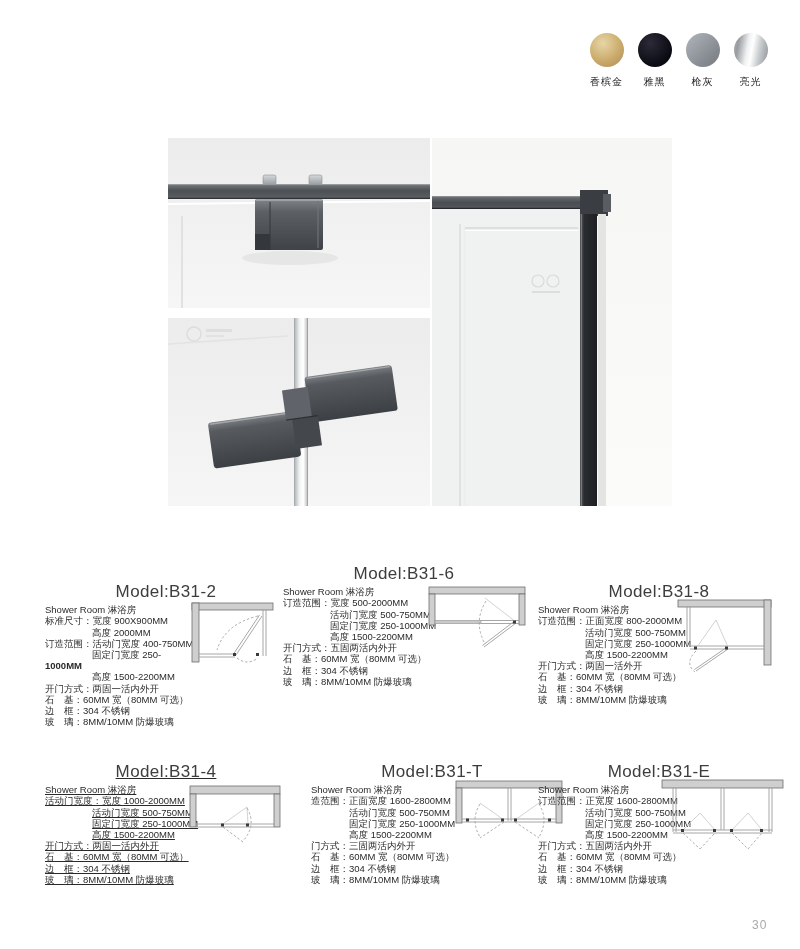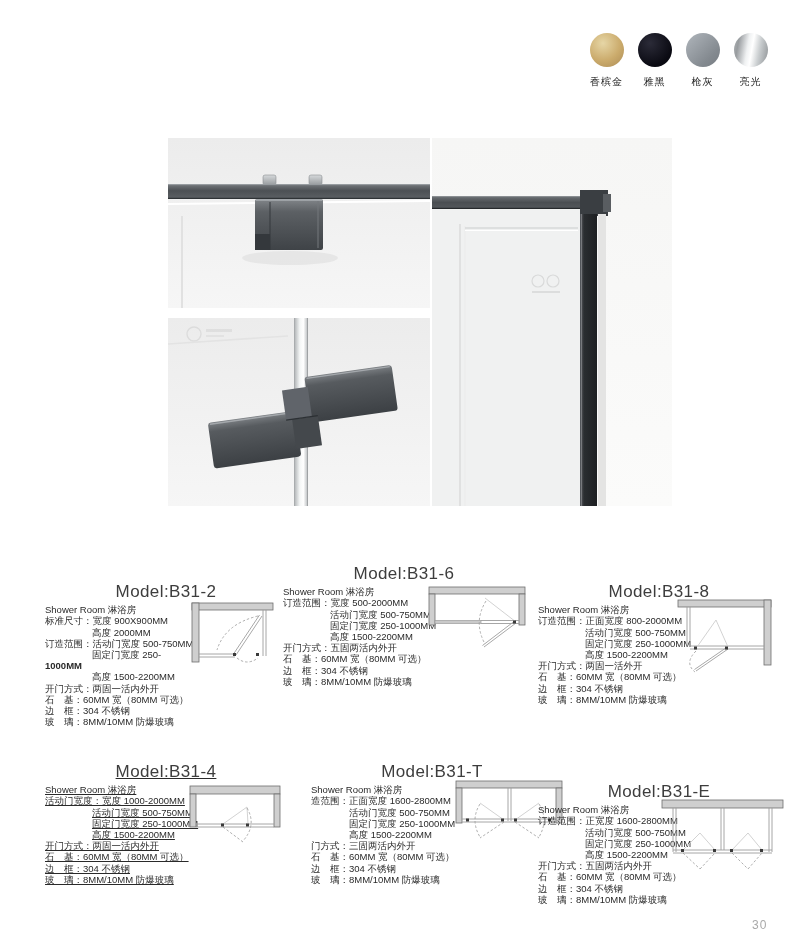--- a/index.html
+++ b/index.html
@@ -168,21 +168,21 @@
       <rect x="148" y="76" width="17" height="292" fill="url(#post)"></rect>
       <line x1="149.5" y1="76" x2="149.5" y2="368" stroke="#77797d" stroke-width="1.2"></line>
     </svg>
   </div>
 
   <div class="spec" style="left:45px;top:586px;">
     <div class="model">Model:B31-2</div>
     <div class="line">Shower Room 淋浴房</div>
     <div class="line">标准尺寸：宽度 900X900MM</div>
     <div class="line cont">高度 2000MM</div>
-    <div class="line">订造范围：活动门宽度 500-750MM</div>
+    <div class="line">订造范围：活动门宽度 400-750MM</div>
     <div class="line cont">固定门宽度 250-</div>
     <div class="line flush">1000MM</div>
     <div class="line cont">高度 1500-2200MM</div>
     <div class="line">开门方式：两固一活内外开</div>
     <div class="line">石　基：60MM 宽（80MM 可选）</div>
     <div class="line">边　框：304 不锈钢</div>
     <div class="line">玻　璃：8MM/10MM 防爆玻璃</div>
     <svg class="diagram" style="left:140px;top:14px;" width="92" height="70" viewBox="0 0 92 70">
       <rect class="wall" x="7" y="3" width="81" height="7"></rect>
       <rect class="wall" x="7" y="3" width="7" height="59"></rect>
@@ -304,21 +304,21 @@
       <line class="faint" x1="62" y1="44" x2="86" y2="27"></line>
       <line class="dash" x1="62" y1="46" x2="86" y2="62"></line>
       <path class="dash" d="M86,28 Q96,44 86,61"></path>
       <rect class="dot2" x="13" y="42.5" width="3" height="3"></rect>
         <rect class="dot2" x="48" y="42.5" width="3" height="3"></rect>
       <rect class="dot2" x="61" y="42.5" width="3" height="3"></rect>
         <rect class="dot2" x="95" y="42.5" width="3" height="3"></rect>
     </svg>
   </div>
 
-  <div class="spec" style="left:538px;top:766px;margin-top:20px;">
+  <div class="spec" style="left:538px;top:766px;">
     <div class="model">Model:B31-E</div>
     <div class="line">Shower Room 淋浴房</div>
     <div class="line">订造范围：正宽度 1600-2800MM</div>
     <div class="line cont">活动门宽度 500-750MM</div>
     <div class="line cont">固定门宽度 250-1000MM</div>
     <div class="line cont">高度 1500-2200MM</div>
     <div class="line">开门方式：五固两活内外开</div>
     <div class="line">石　基：60MM 宽（80MM 可选）</div>
     <div class="line">边　框：304 不锈钢</div>
     <div class="line">玻　璃：8MM/10MM 防爆玻璃</div>

